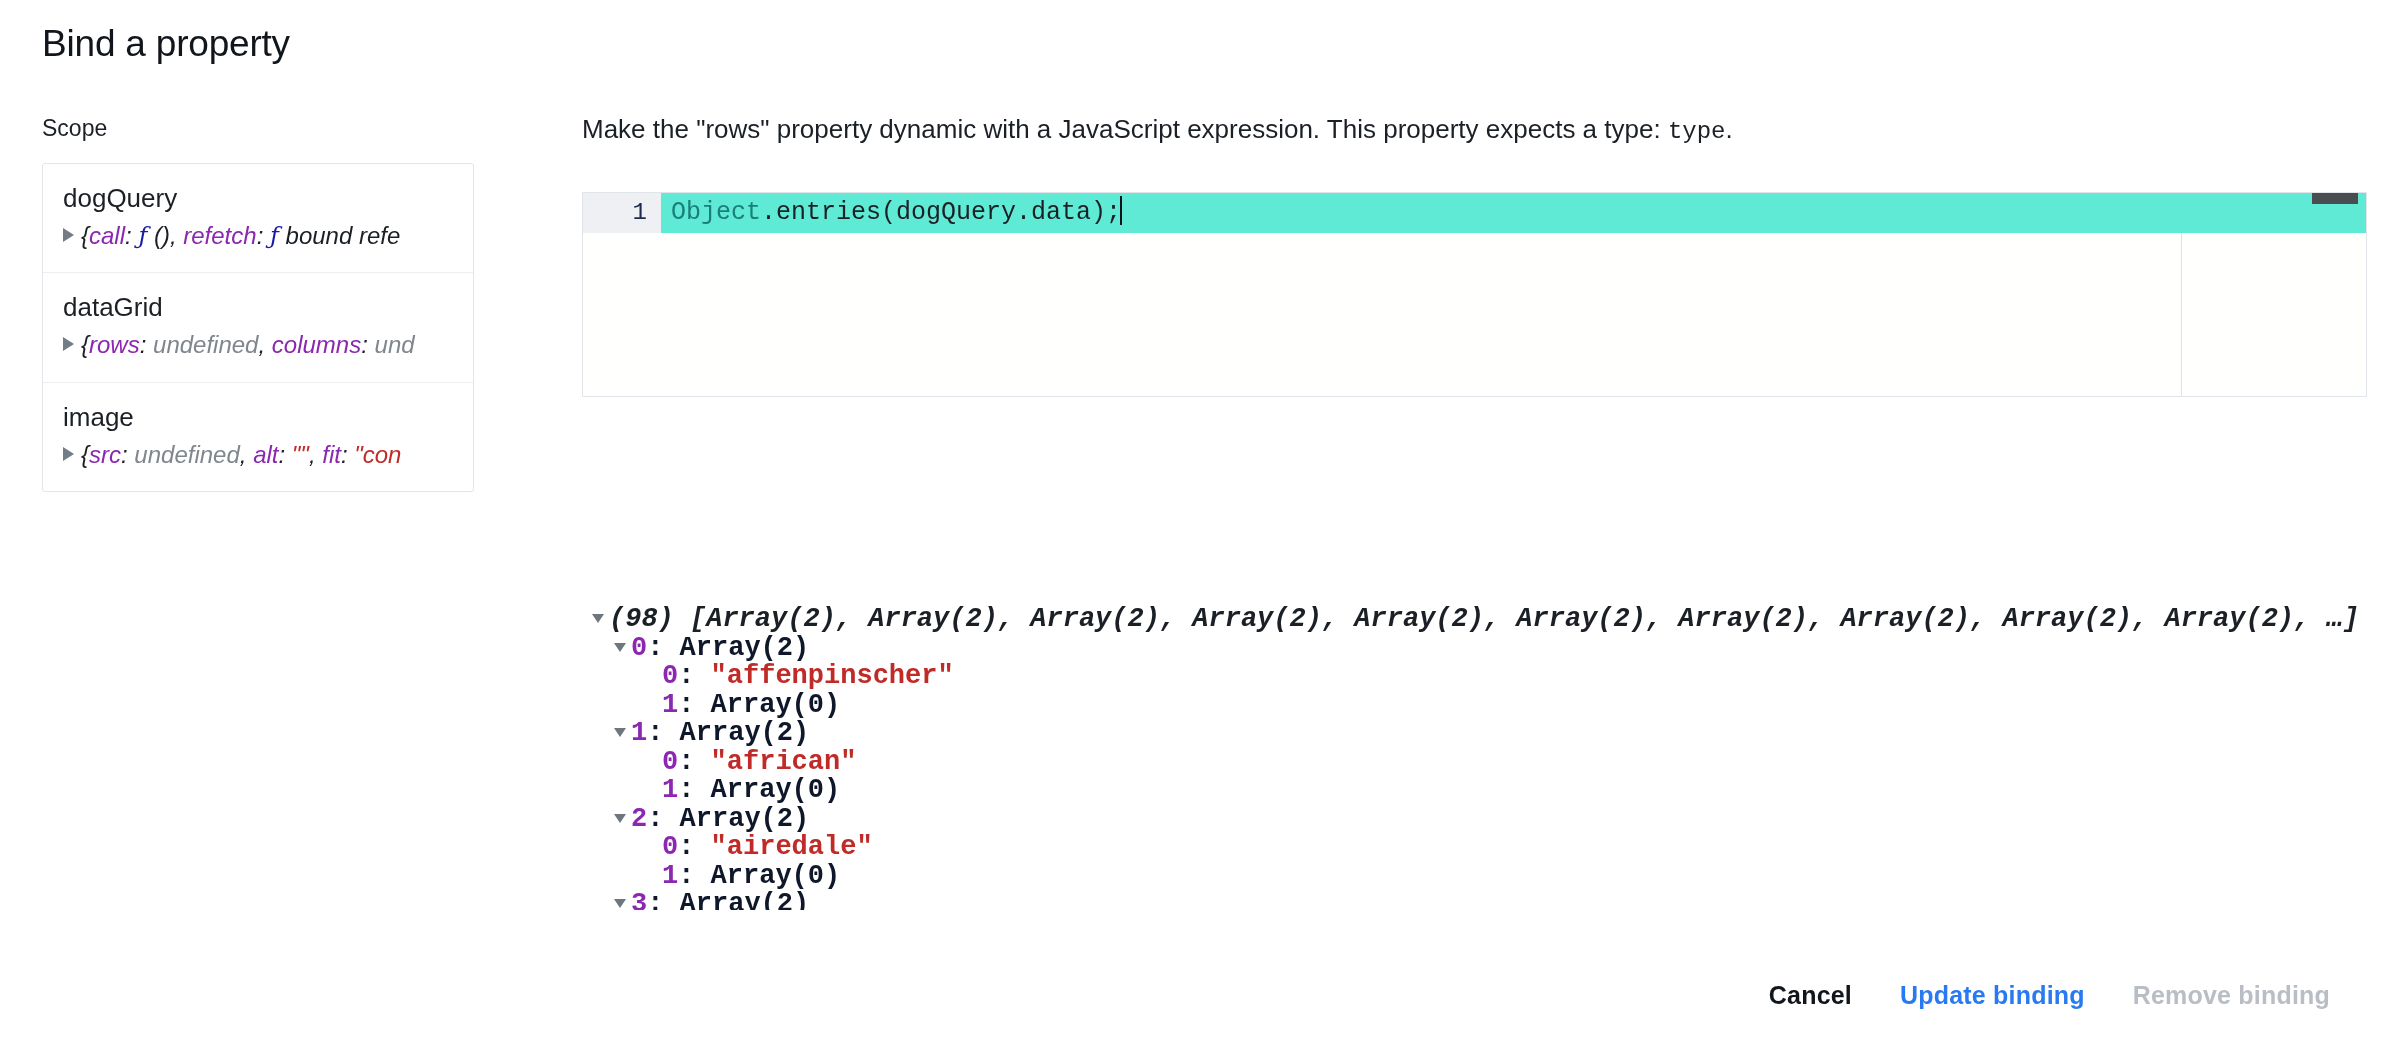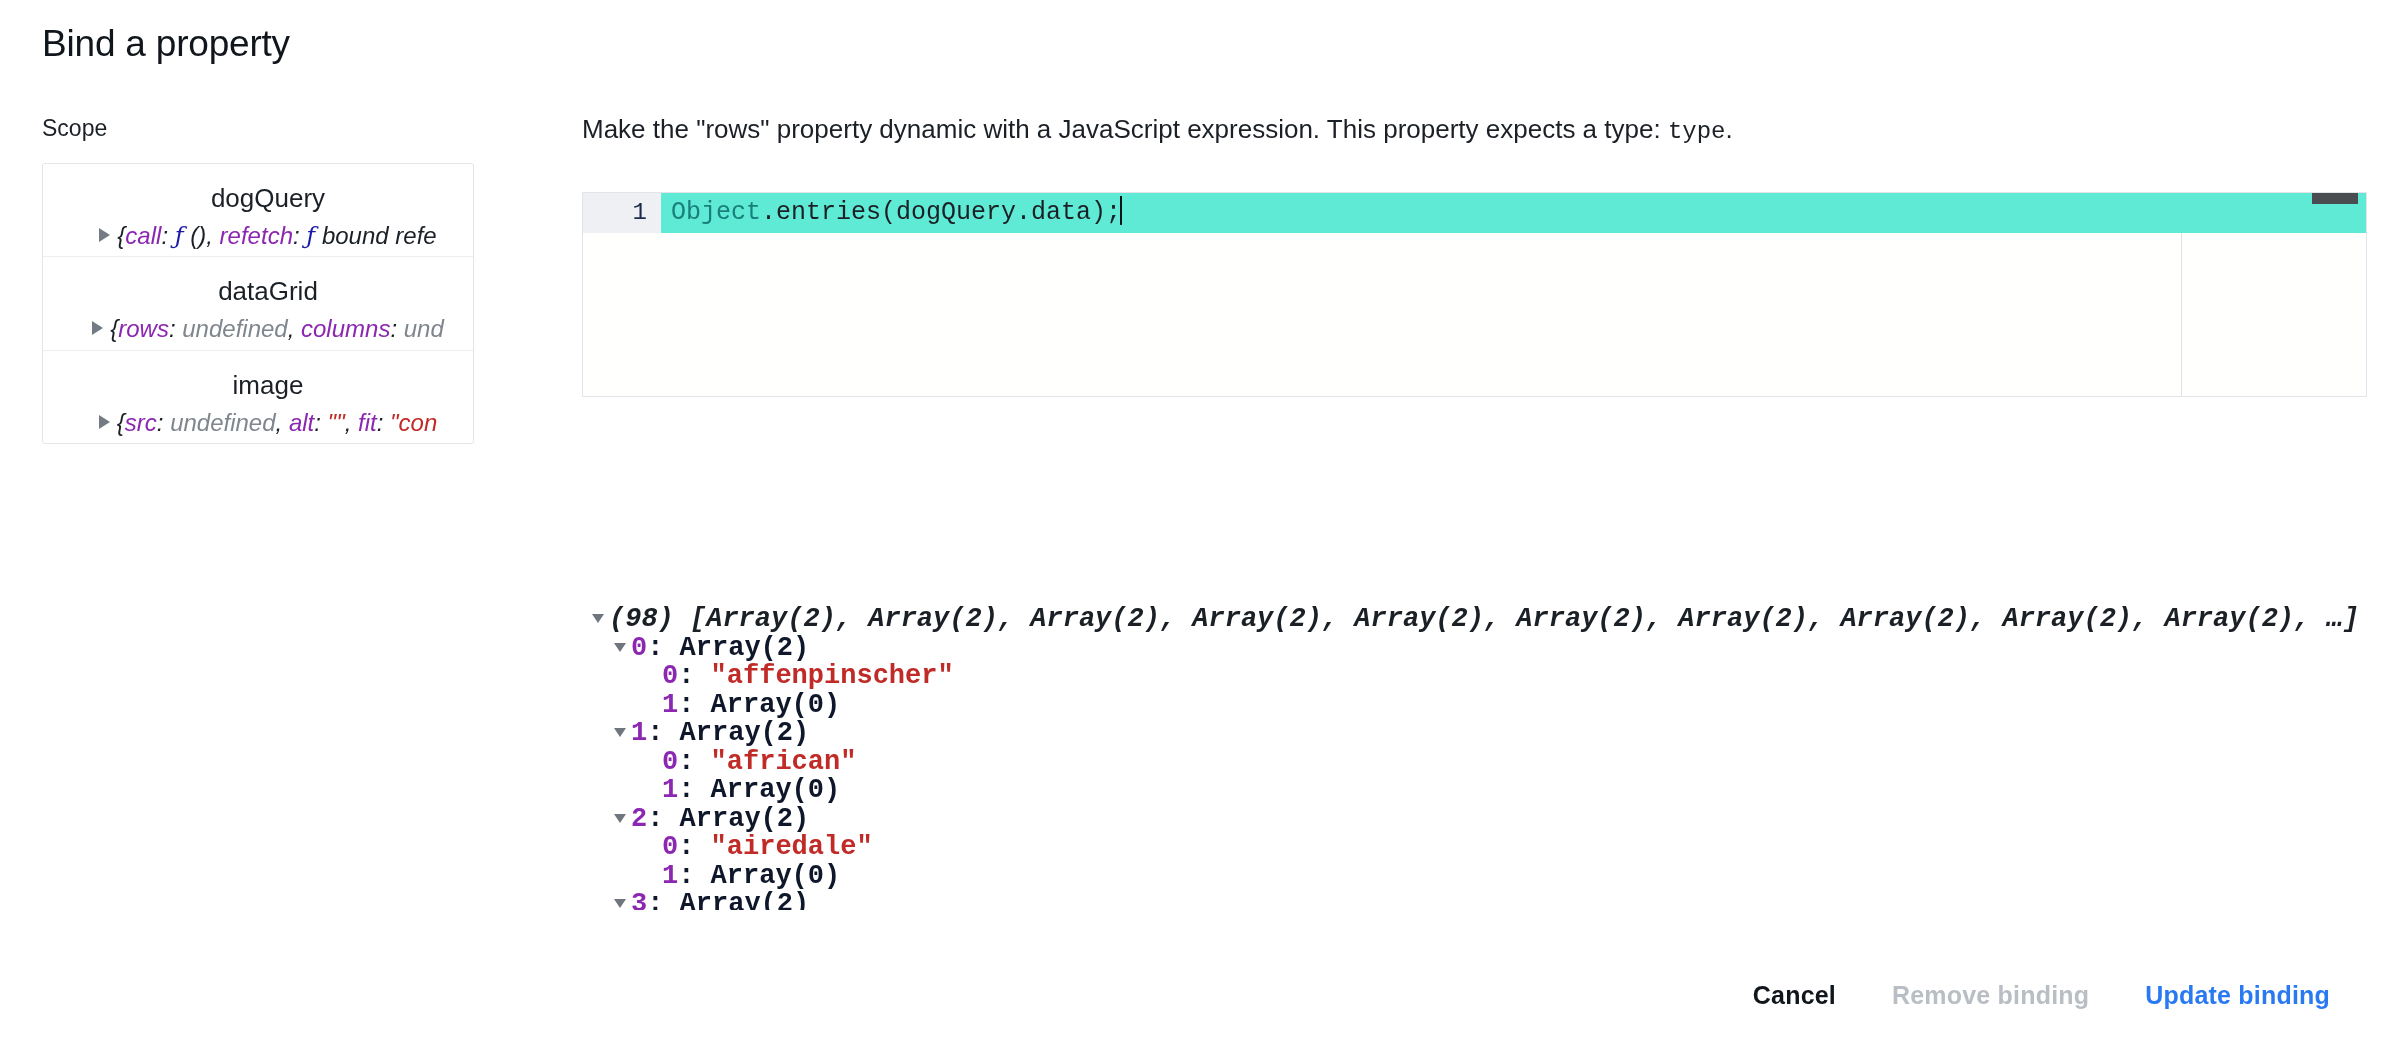--- a/index.html
+++ b/index.html
@@ -43,26 +43,25 @@
     line-height: 1.2;
     margin-bottom: 20px;
   }
   .scope-panel {
     border: 1px solid #e2e6ea;
     border-radius: 3px;
     background: #ffffff;
     overflow: hidden;
   }
   .scope-item {
-    padding: 17px 0 4px 20px;
+    padding: 17px 0 20px 20px;
     border-bottom: 1px solid #eceff2;
     overflow: hidden;
     white-space: nowrap;
     cursor: default;
-    text-align: center;
   }
   .scope-item:last-child { border-bottom: none; }
   .scope-item-name {
     font-size: 26px;
     color: #1b2026;
     line-height: 1.35;
     font-family: "Liberation Sans", sans-serif;
   }
   .scope-item-preview {
     margin-top: 4px;
@@ -216,21 +215,21 @@
   .o-txt { color: #0f172a; margin-top: 24px; }
   .o-str { color: #c02b28; }
 
   
   .actions {
     position: absolute;
     right: 30px;
     bottom: 22px;
     display: flex;
     align-items: center;
-    gap: 8px;
+    gap: 0px;
   }
   .btn {
     border: none;
     background: transparent;
     font-family: "Liberation Sans", sans-serif;
     font-size: 25px;
     font-weight: 700;
     padding: 14px 24px;
     border-radius: 5px;
     cursor: pointer;
@@ -291,15 +290,15 @@
     <div class="out-row ind2"><span class="out-spacer"></span><span class="o-idx">0</span><span class="o-txt">: </span><span class="o-str">"african"</span></div>
     <div class="out-row ind2"><span class="out-spacer"></span><span class="o-idx">1</span><span class="o-txt">: Array(0)</span></div>
     <div class="out-row ind1"><span class="out-tri"></span><span class="o-idx">2</span><span class="o-txt">: Array(2)</span></div>
     <div class="out-row ind2"><span class="out-spacer"></span><span class="o-idx">0</span><span class="o-txt">: </span><span class="o-str">"airedale"</span></div>
     <div class="out-row ind2"><span class="out-spacer"></span><span class="o-idx">1</span><span class="o-txt">: Array(0)</span></div>
     <div class="out-row ind1"><span class="out-tri"></span><span class="o-idx">3</span><span class="o-txt">: Array(2)</span></div>
   </div>
 
 <div class="actions">
   <button class="btn btn-cancel">Cancel</button>
+  <button class="btn btn-update">Update binding</button>
   <button class="btn btn-remove">Remove binding</button>
-  <button class="btn btn-update">Update binding</button>
 </div>
 
 </body></html>

